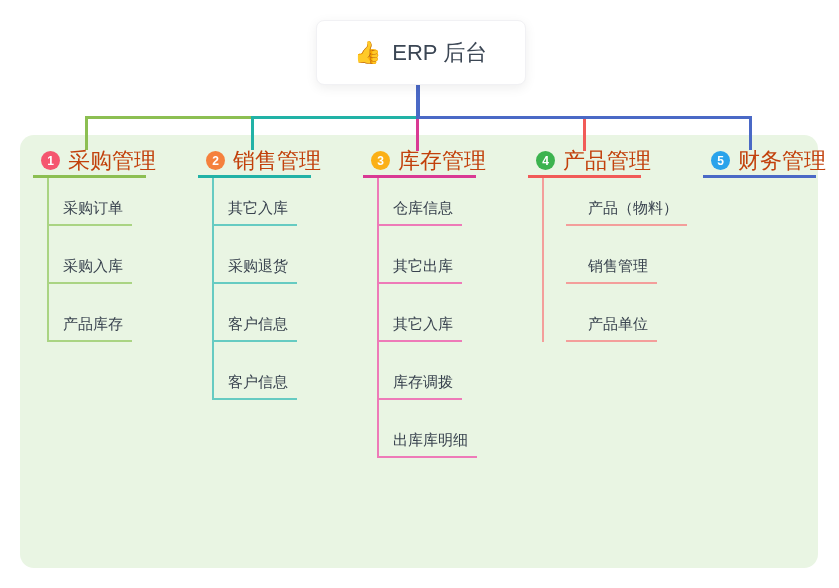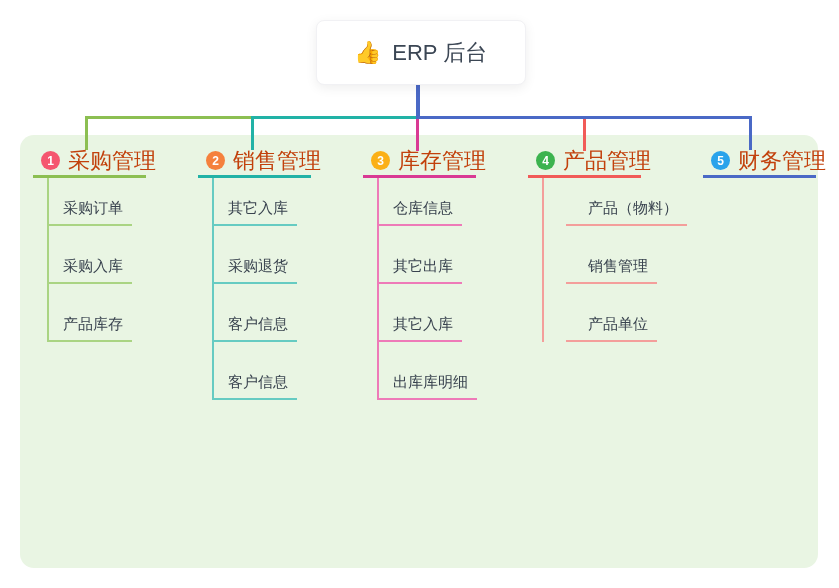--- a/index.html
+++ b/index.html
@@ -111,20 +111,21 @@
 
 <div class="branch c2 p2">
   <div class="hdr">
     <span class="badge">3</span>
     <span class="ttl">库存管理</span>
   </div>
   <ul class="kids">
     <li>仓库信息</li>
     <li>其它出库</li>
     <li>其它入库</li>
+    <li>库存调拨</li>
     <li>出库库明细</li>
   </ul>
 </div>
 
 <div class="branch c3 p3">
   <div class="hdr">
     <span class="badge">4</span>
     <span class="ttl">产品管理</span>
   </div>
   <ul class="kids">

